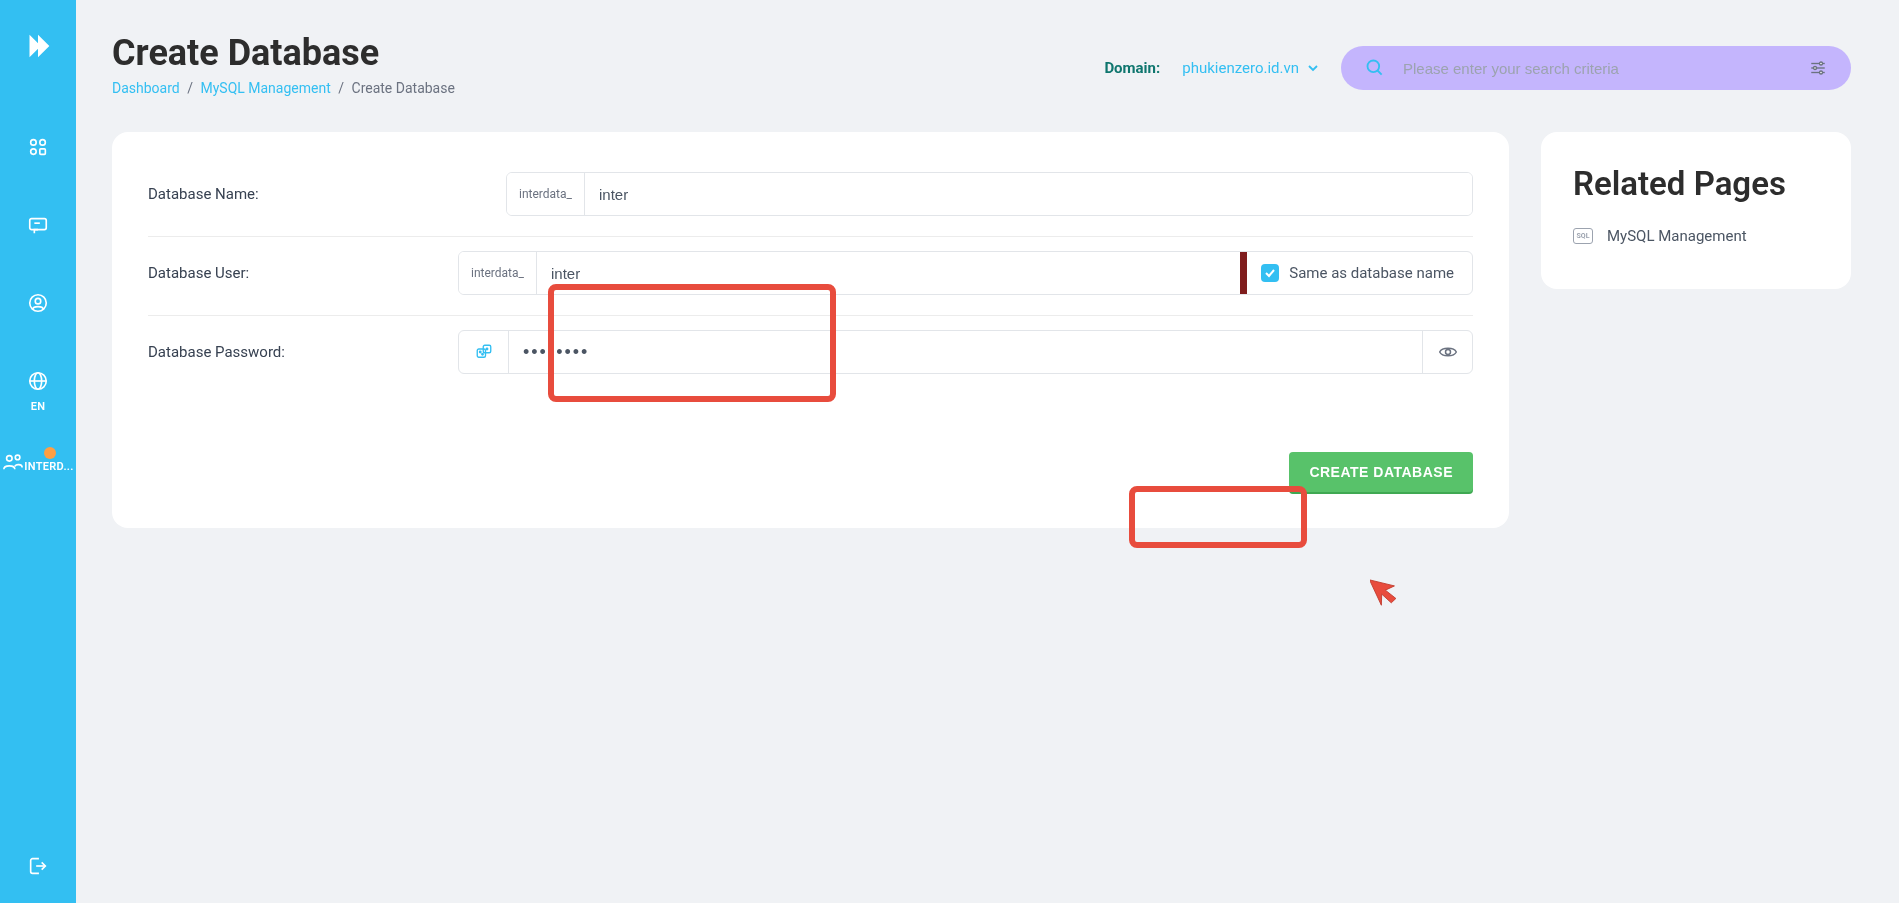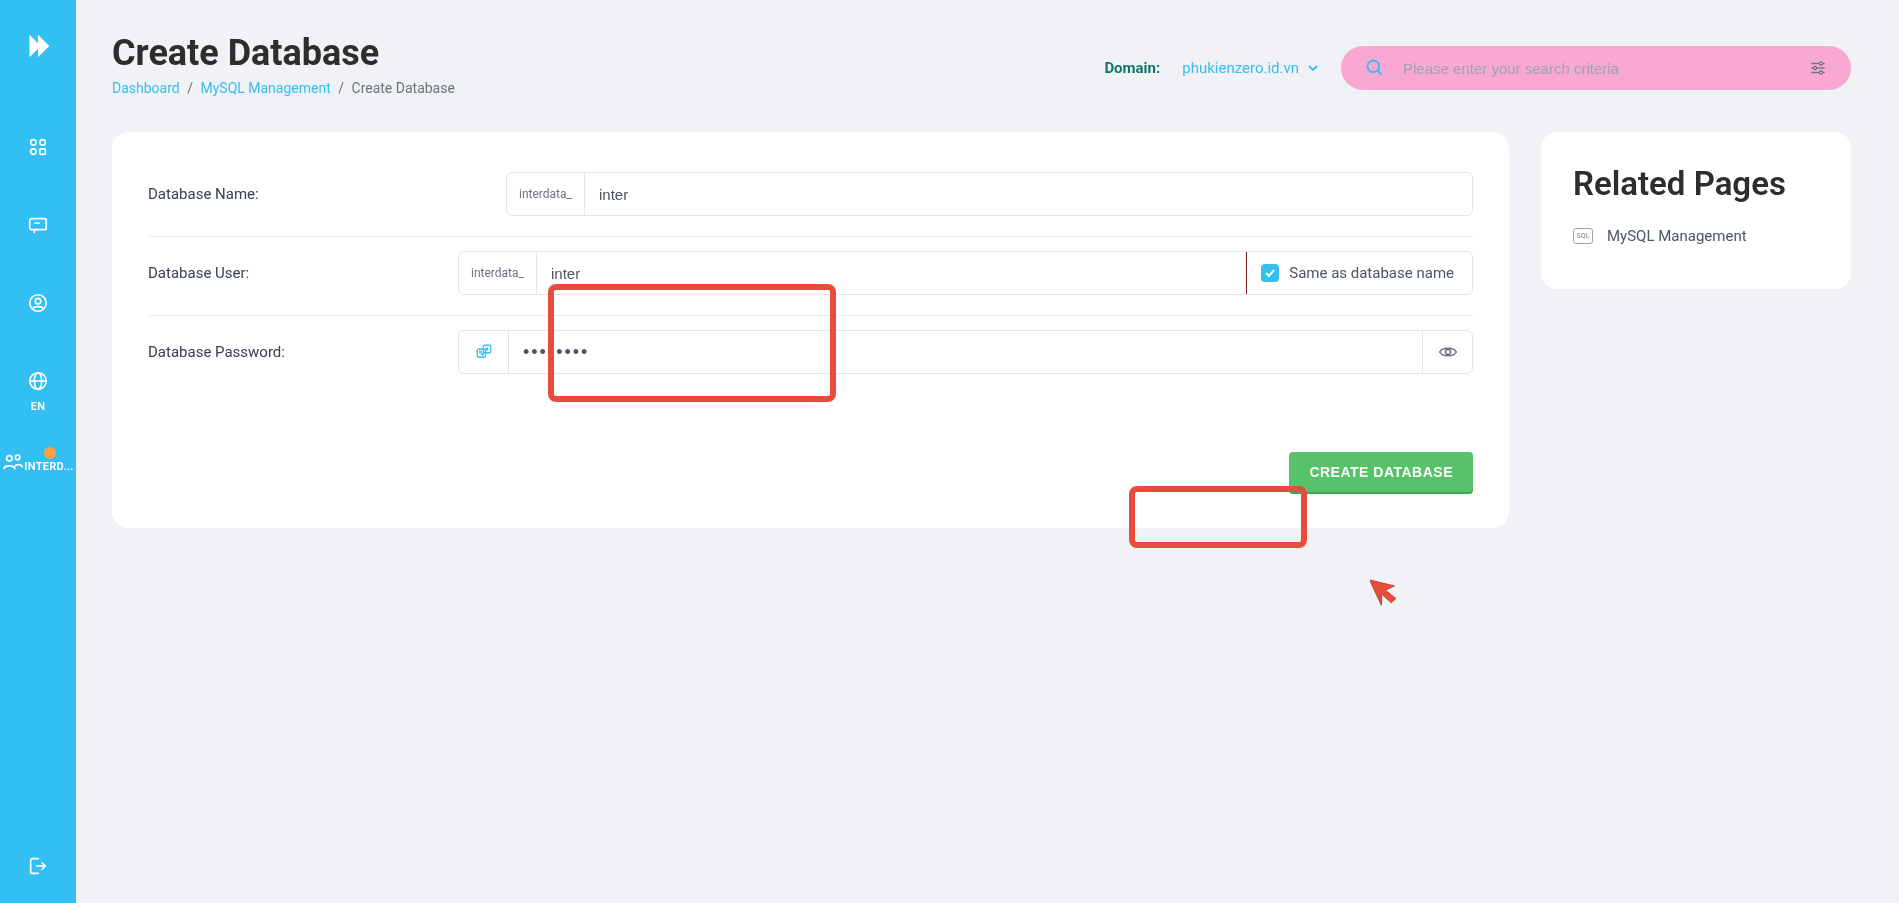--- a/index.html
+++ b/index.html
@@ -19,21 +19,21 @@
 .page-title { font-size: 36px; font-weight: 700; color: #2d2d2d; margin-bottom: 6px; }
 .breadcrumb { font-size: 14px; color: #6b7280; }
 .breadcrumb a { color: #33bff2; text-decoration: none; }
 .breadcrumb-sep { margin: 0 4px; }
 
 .header-right { display: flex; align-items: center; gap: 22px; margin-top: 14px; }
 .domain-label { font-size: 15px; font-weight: 700; color: #0f766e; }
 .domain-select { font-size: 15px; color: #33bff2; cursor: pointer; display: flex; align-items: center; gap: 8px; }
 .chev-down { width: 12px; height: 12px; }
 
-.search-box { display: flex; align-items: center; background: #f9a8d4; border-radius: 28px; padding: 12px 24px; width: 510px; gap: 18px; }
+.search-box { display: flex; align-items: center; background: #c4b5fd; border-radius: 28px; padding: 12px 24px; width: 510px; gap: 18px; }
 .search-box input { border: none; outline: none; font-size: 15px; color: #4b5563; flex: 1; background: transparent; }
 .search-box input::placeholder { color: #9ca3af; }
 .filter-icon { width: 18px; height: 18px; }
 
 .content-row { display: flex; gap: 32px; margin-top: 36px; }
 .card { background: #fff; border-radius: 16px; padding: 40px 36px 36px 36px; }
 .form-card { flex: 1; }
 .side-card { width: 310px; padding: 32px 32px 44px 32px; align-self: flex-start; }
 .side-title { font-size: 33px; font-weight: 600; color: #2d2d2d; margin-bottom: 24px; }
 .related-item { display: flex; align-items: center; gap: 14px; font-size: 15px; color: #4b5563; cursor: pointer; }
@@ -50,21 +50,21 @@
 .input-suffix { display: flex; align-items: center; justify-content: center; width: 50px; border-left: 1px solid #e2e5e9; cursor: pointer; }
 .gen-icon { color: #33bff2; }
 
 .checkbox-wrap { display: flex; align-items: center; gap: 10px; margin-left: 0; padding: 0 18px 0 14px; }
 .checkbox { width: 18px; height: 18px; border-radius: 4px; background: #33bff2; display: flex; align-items: center; justify-content: center; }
 .checkbox svg { width: 12px; height: 12px; }
 .checkbox-label { font-size: 15px; color: #4b5563; }
 
 .user-group { display: flex; align-items: stretch; flex: 1; height: 44px; border: 1px solid #e2e5e9; border-radius: 6px; overflow: hidden;}
 .user-main { display: flex; flex: 1; }
-.user-side { display: flex; align-items: center; border-left: 1px solid #7f1d1d; }
+.user-side { display: flex; align-items: center; border-left: 7px solid #7f1d1d; }
 
 .pwd-group { display: flex; align-items: stretch; flex: 1; height: 44px; border: 1px solid #e2e5e9; border-radius: 6px; overflow: hidden; }
 .pwd-gen { display: flex; align-items: center; justify-content: center; width: 50px; border-right: 1px solid #e2e5e9; cursor: pointer; }
 .pwd-input { border: none; outline: none; padding: 0 14px; font-size: 18px; color: #4b5563; flex: 1; letter-spacing: 2px; }
 .highlight-overlay { position: absolute; border: 6px solid #e84c3d; border-radius: 8px; pointer-events: none; z-index: 5; }
 .hl1 { left: 436px; top: 152px; width: 288px; height: 118px; }
 .hl2 { left: 1017px; top: 354px; width: 178px; height: 62px; }
 
 .actions-row { display: flex; justify-content: flex-end; margin-top: 58px; }
 .create-btn { background: #58c26a; color: #fff; border: none; border-radius: 4px; padding: 12px 20px; font-size: 14px; font-weight: 700; letter-spacing: 0.5px; cursor: pointer; box-shadow: 0 2px 0 #3fa852; }

